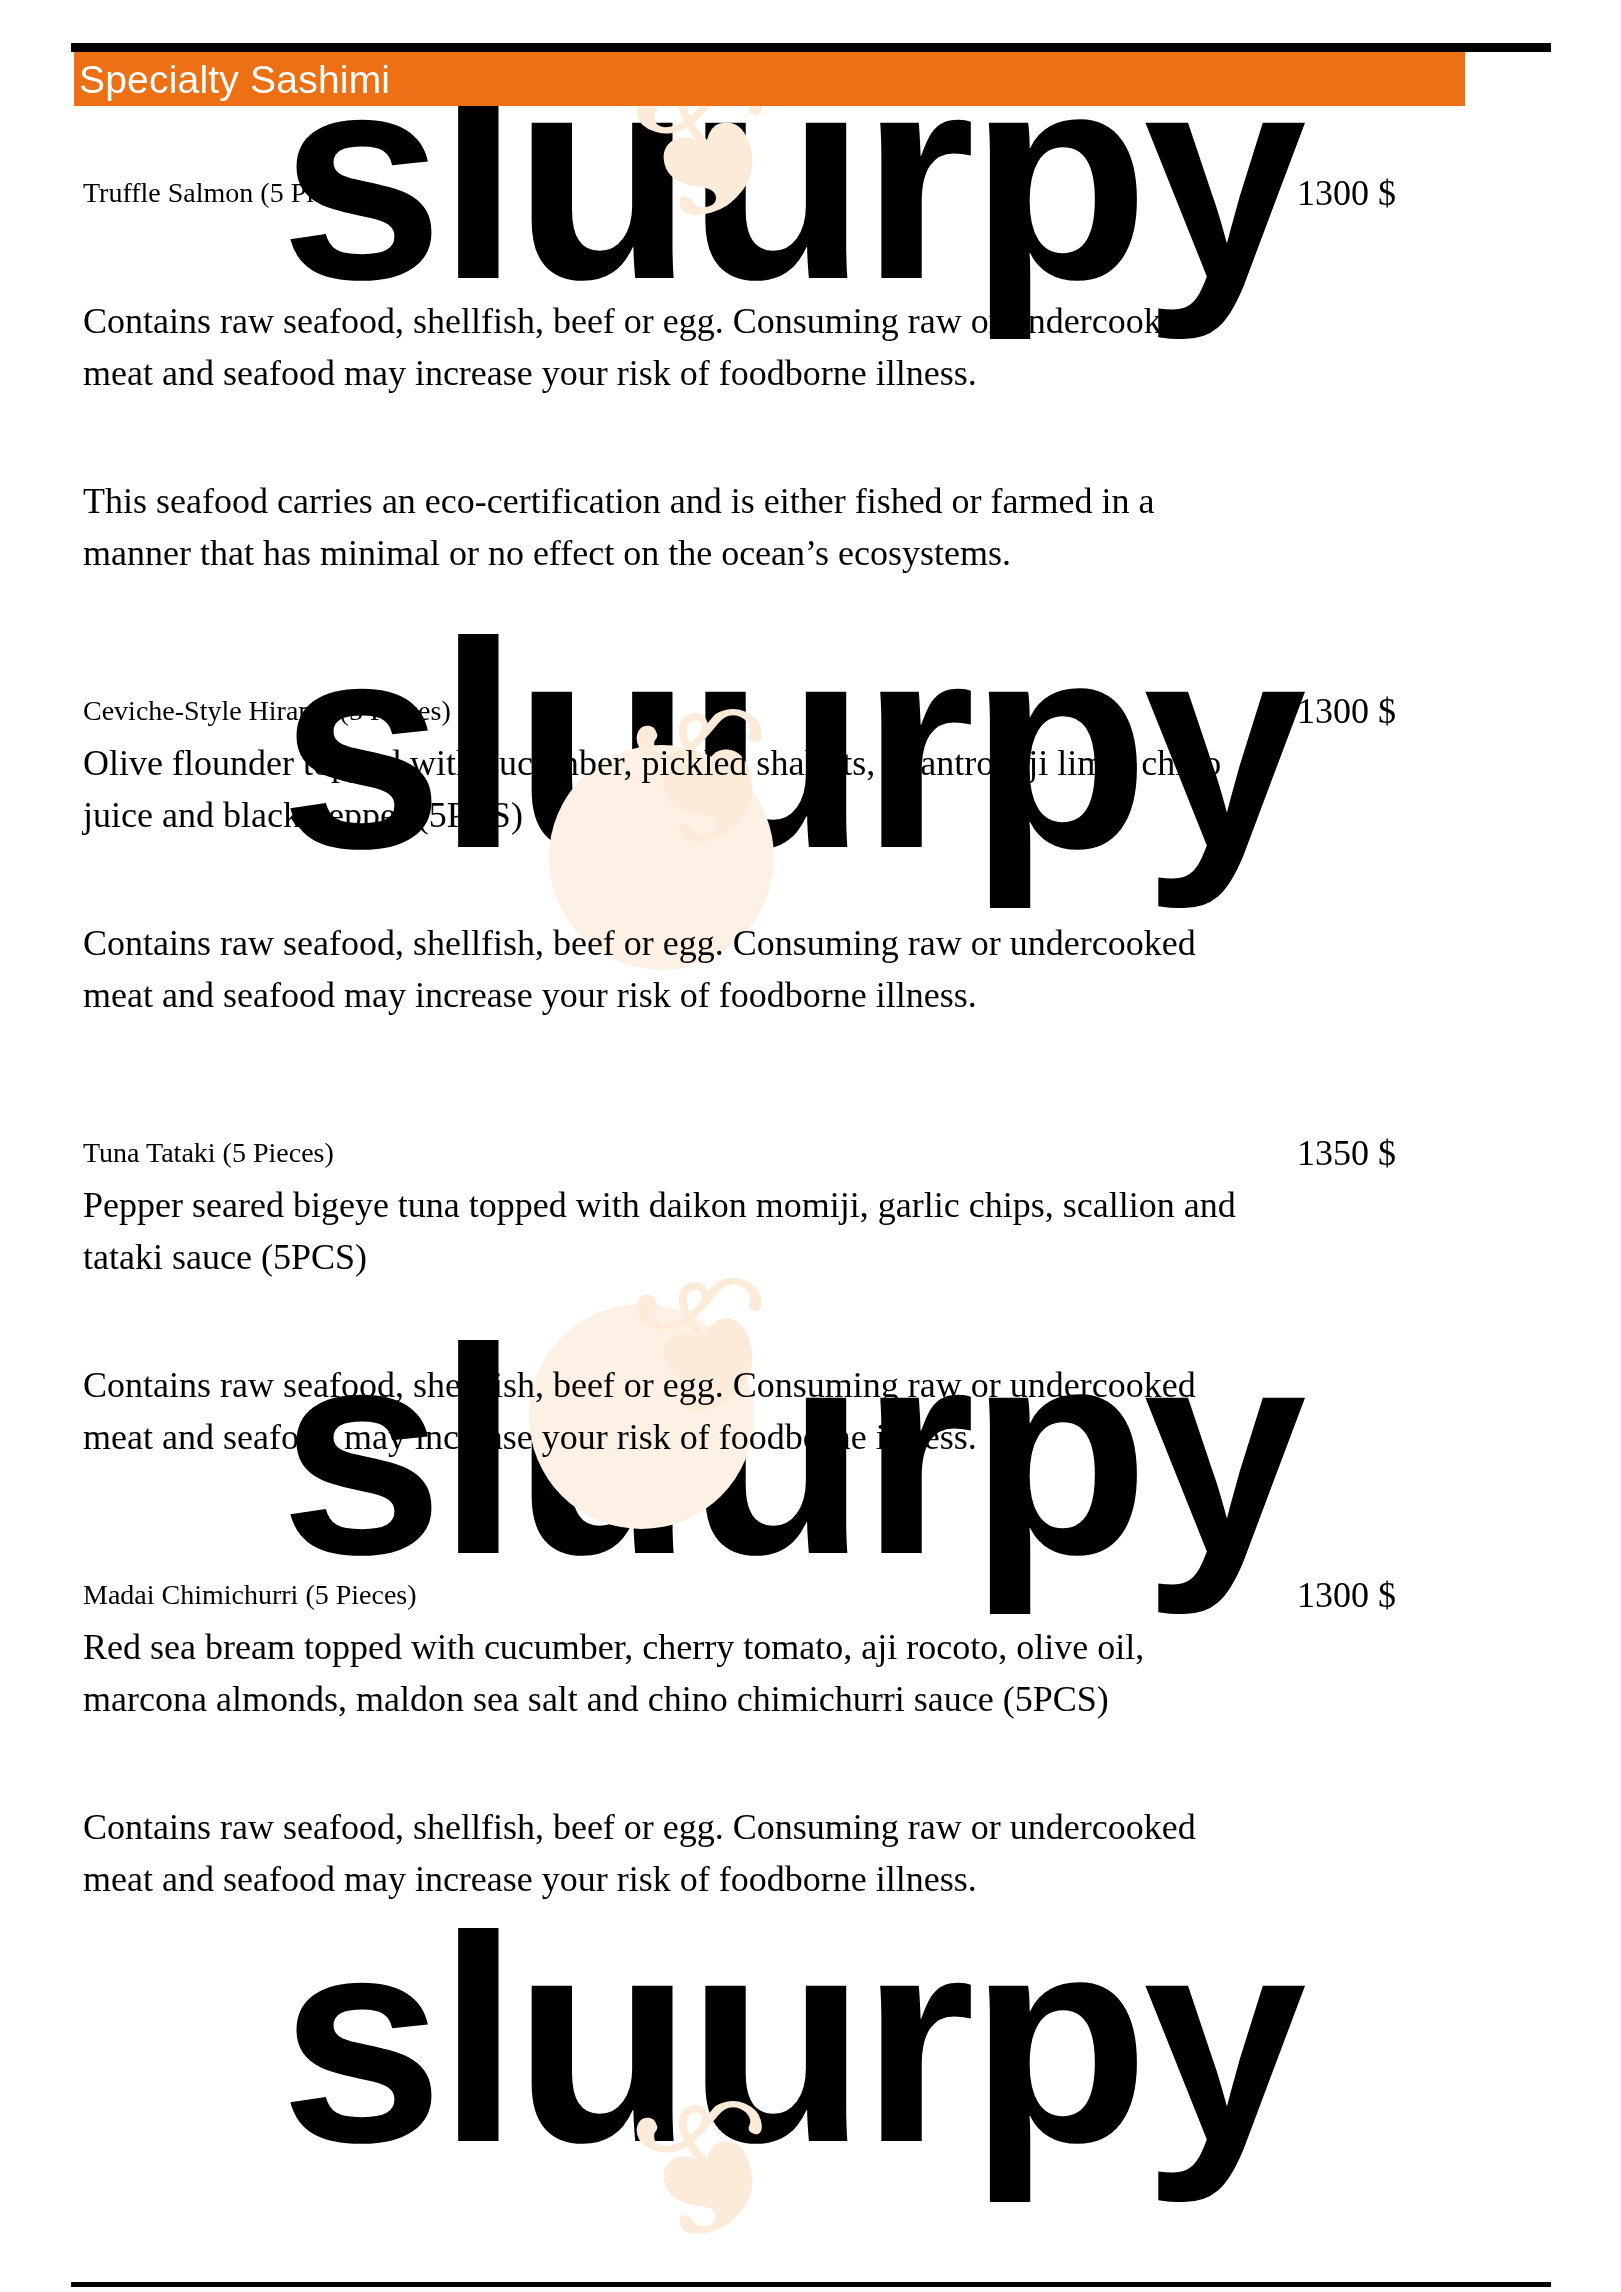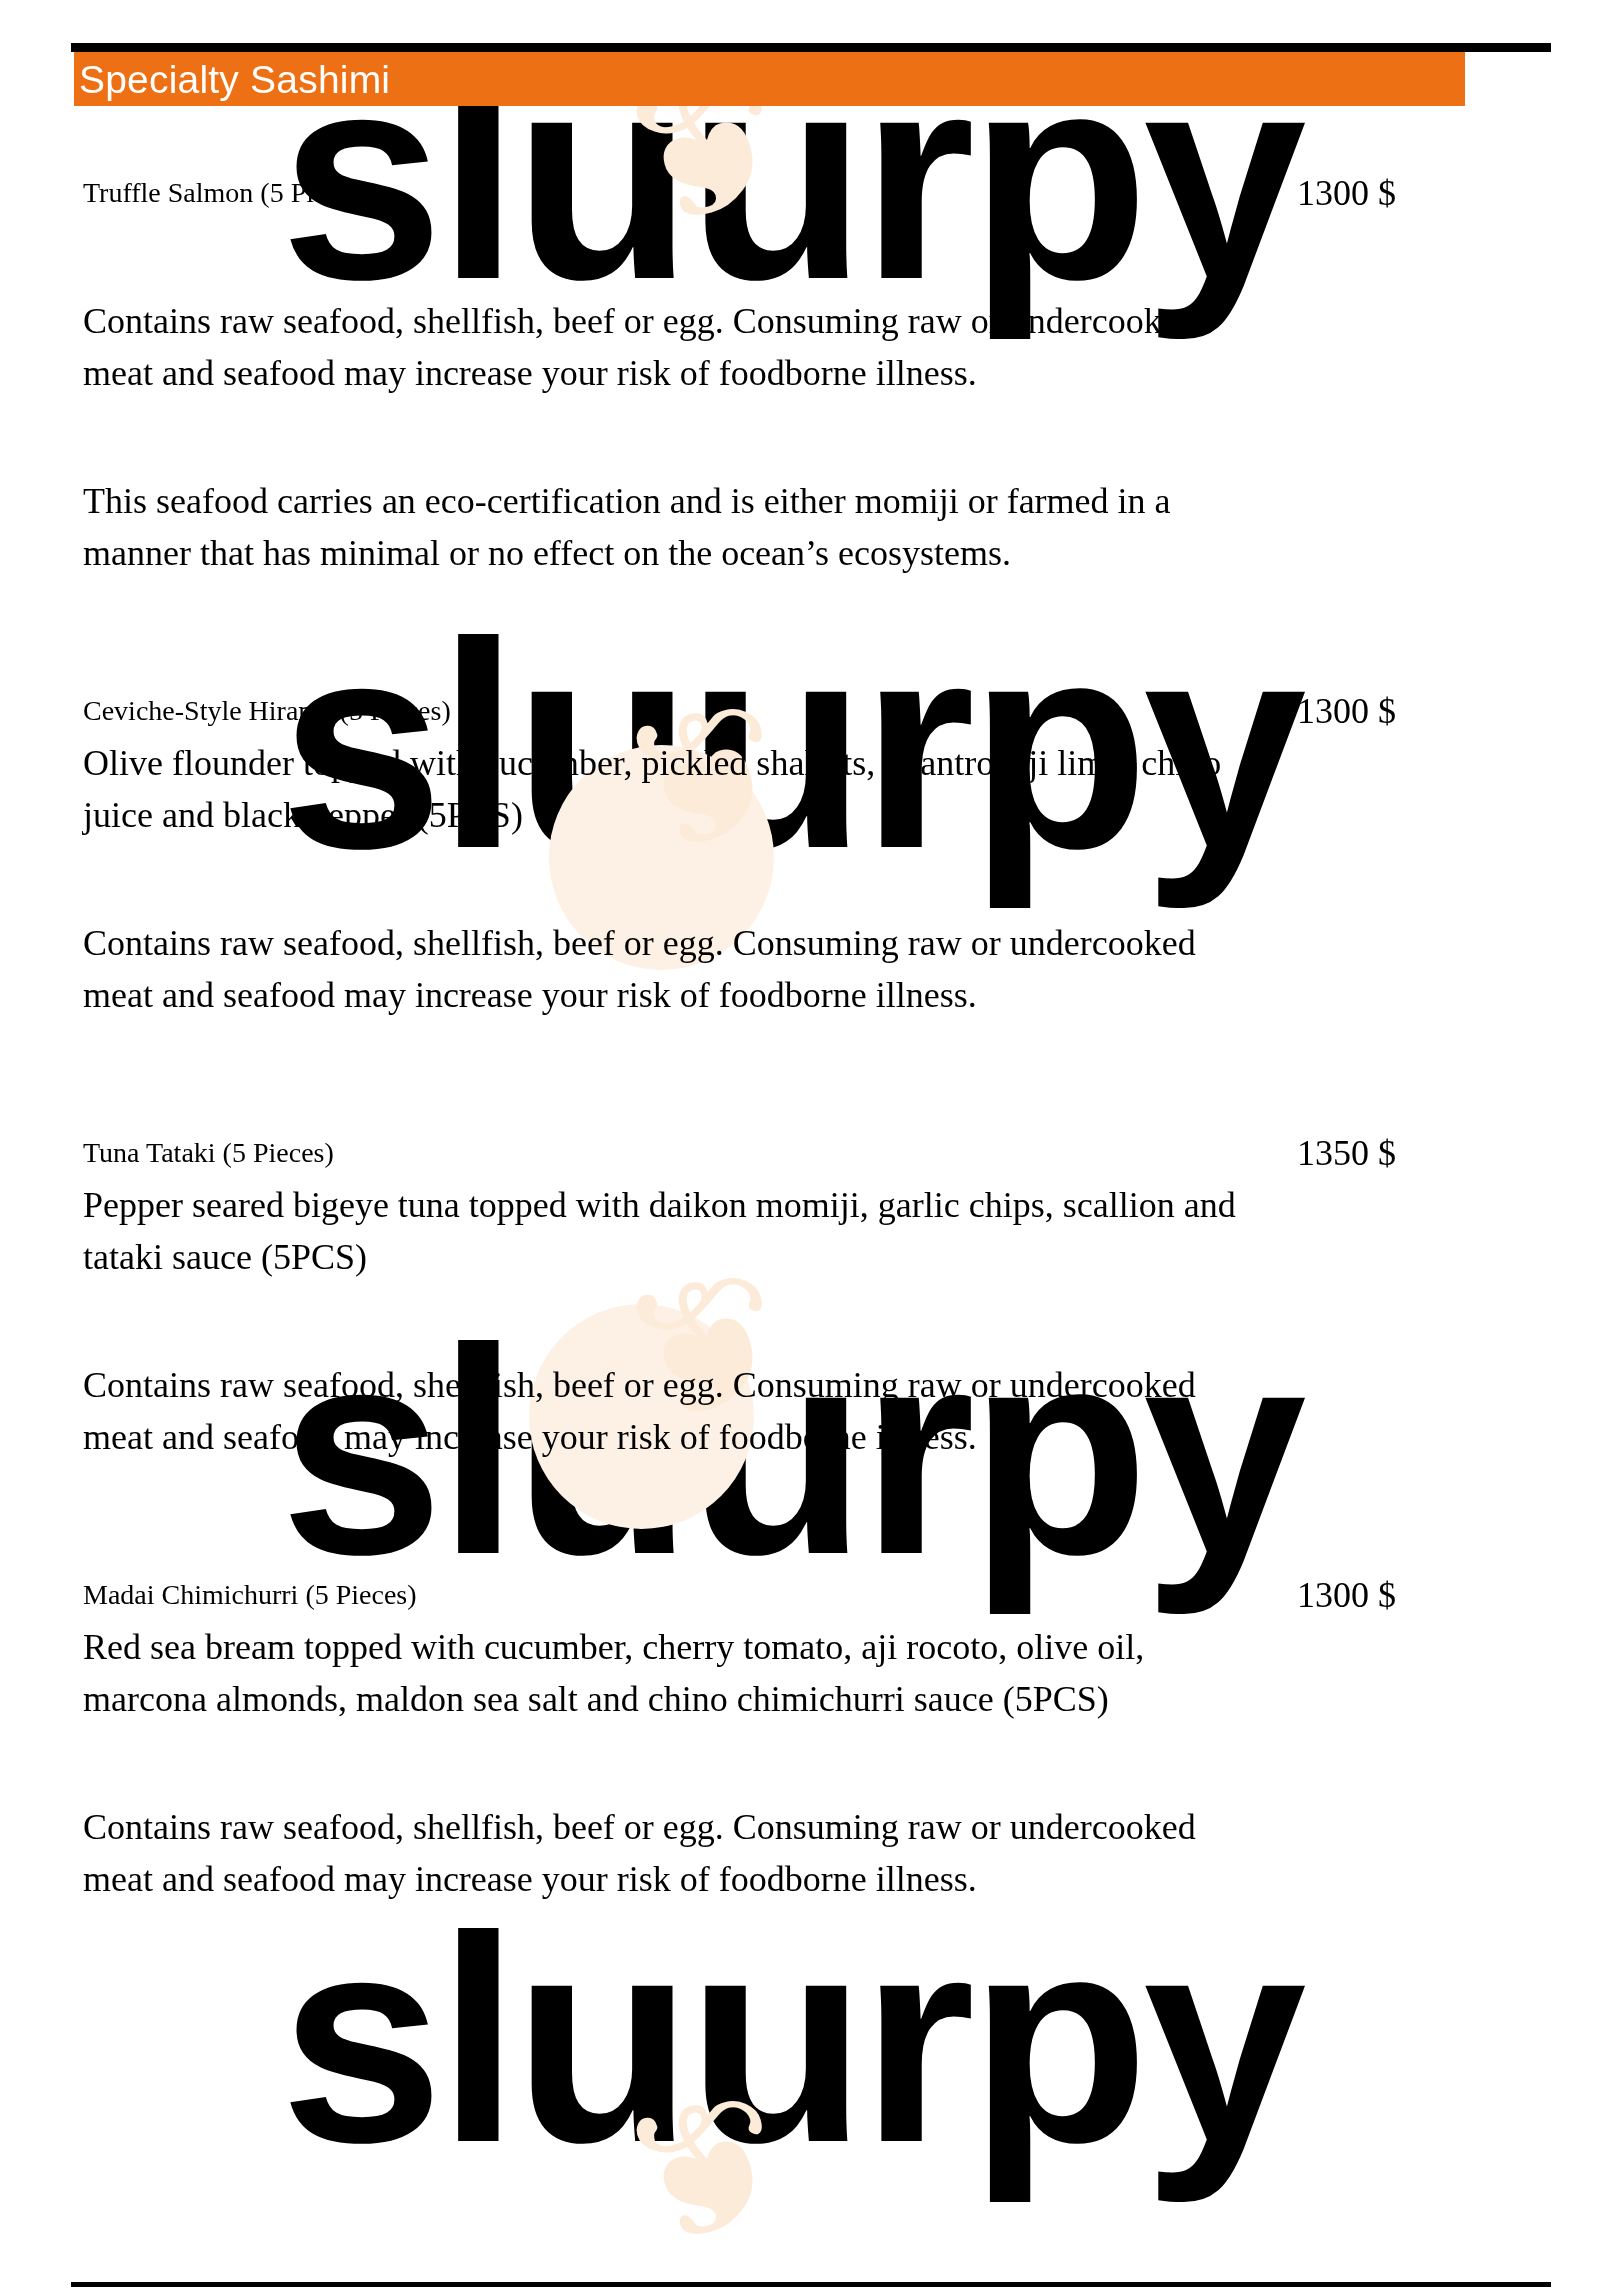--- a/index.html
+++ b/index.html
@@ -174,21 +174,21 @@
   </div>
 
   <div class="items">
 
     <div class="item">
       <div class="item-head">
         <div class="item-name">Truffle Salmon (5 Pieces)</div>
         <div class="item-price">1300 $</div>
       </div>
       <div class="note">Contains raw seafood, shellfish, beef or egg. Consuming raw or undercooked meat and seafood may increase your risk of foodborne illness.</div>
-      <div class="note">This seafood carries an eco-certification and is either momiji or farmed in a manner that has minimal or no effect on the ocean’s ecosystems.</div>
+      <div class="note">This seafood carries an eco-certification and is either fished or farmed in a manner that has minimal or no effect on the ocean’s ecosystems.</div>
     </div>
 
     <div class="item-gap-big"></div>
     <div class="item-gap"></div>
 
     <div class="item">
       <div class="item-head">
         <div class="item-name">Ceviche-Style Hirame (5 Pieces)</div>
         <div class="item-price">1300 $</div>
       </div>

